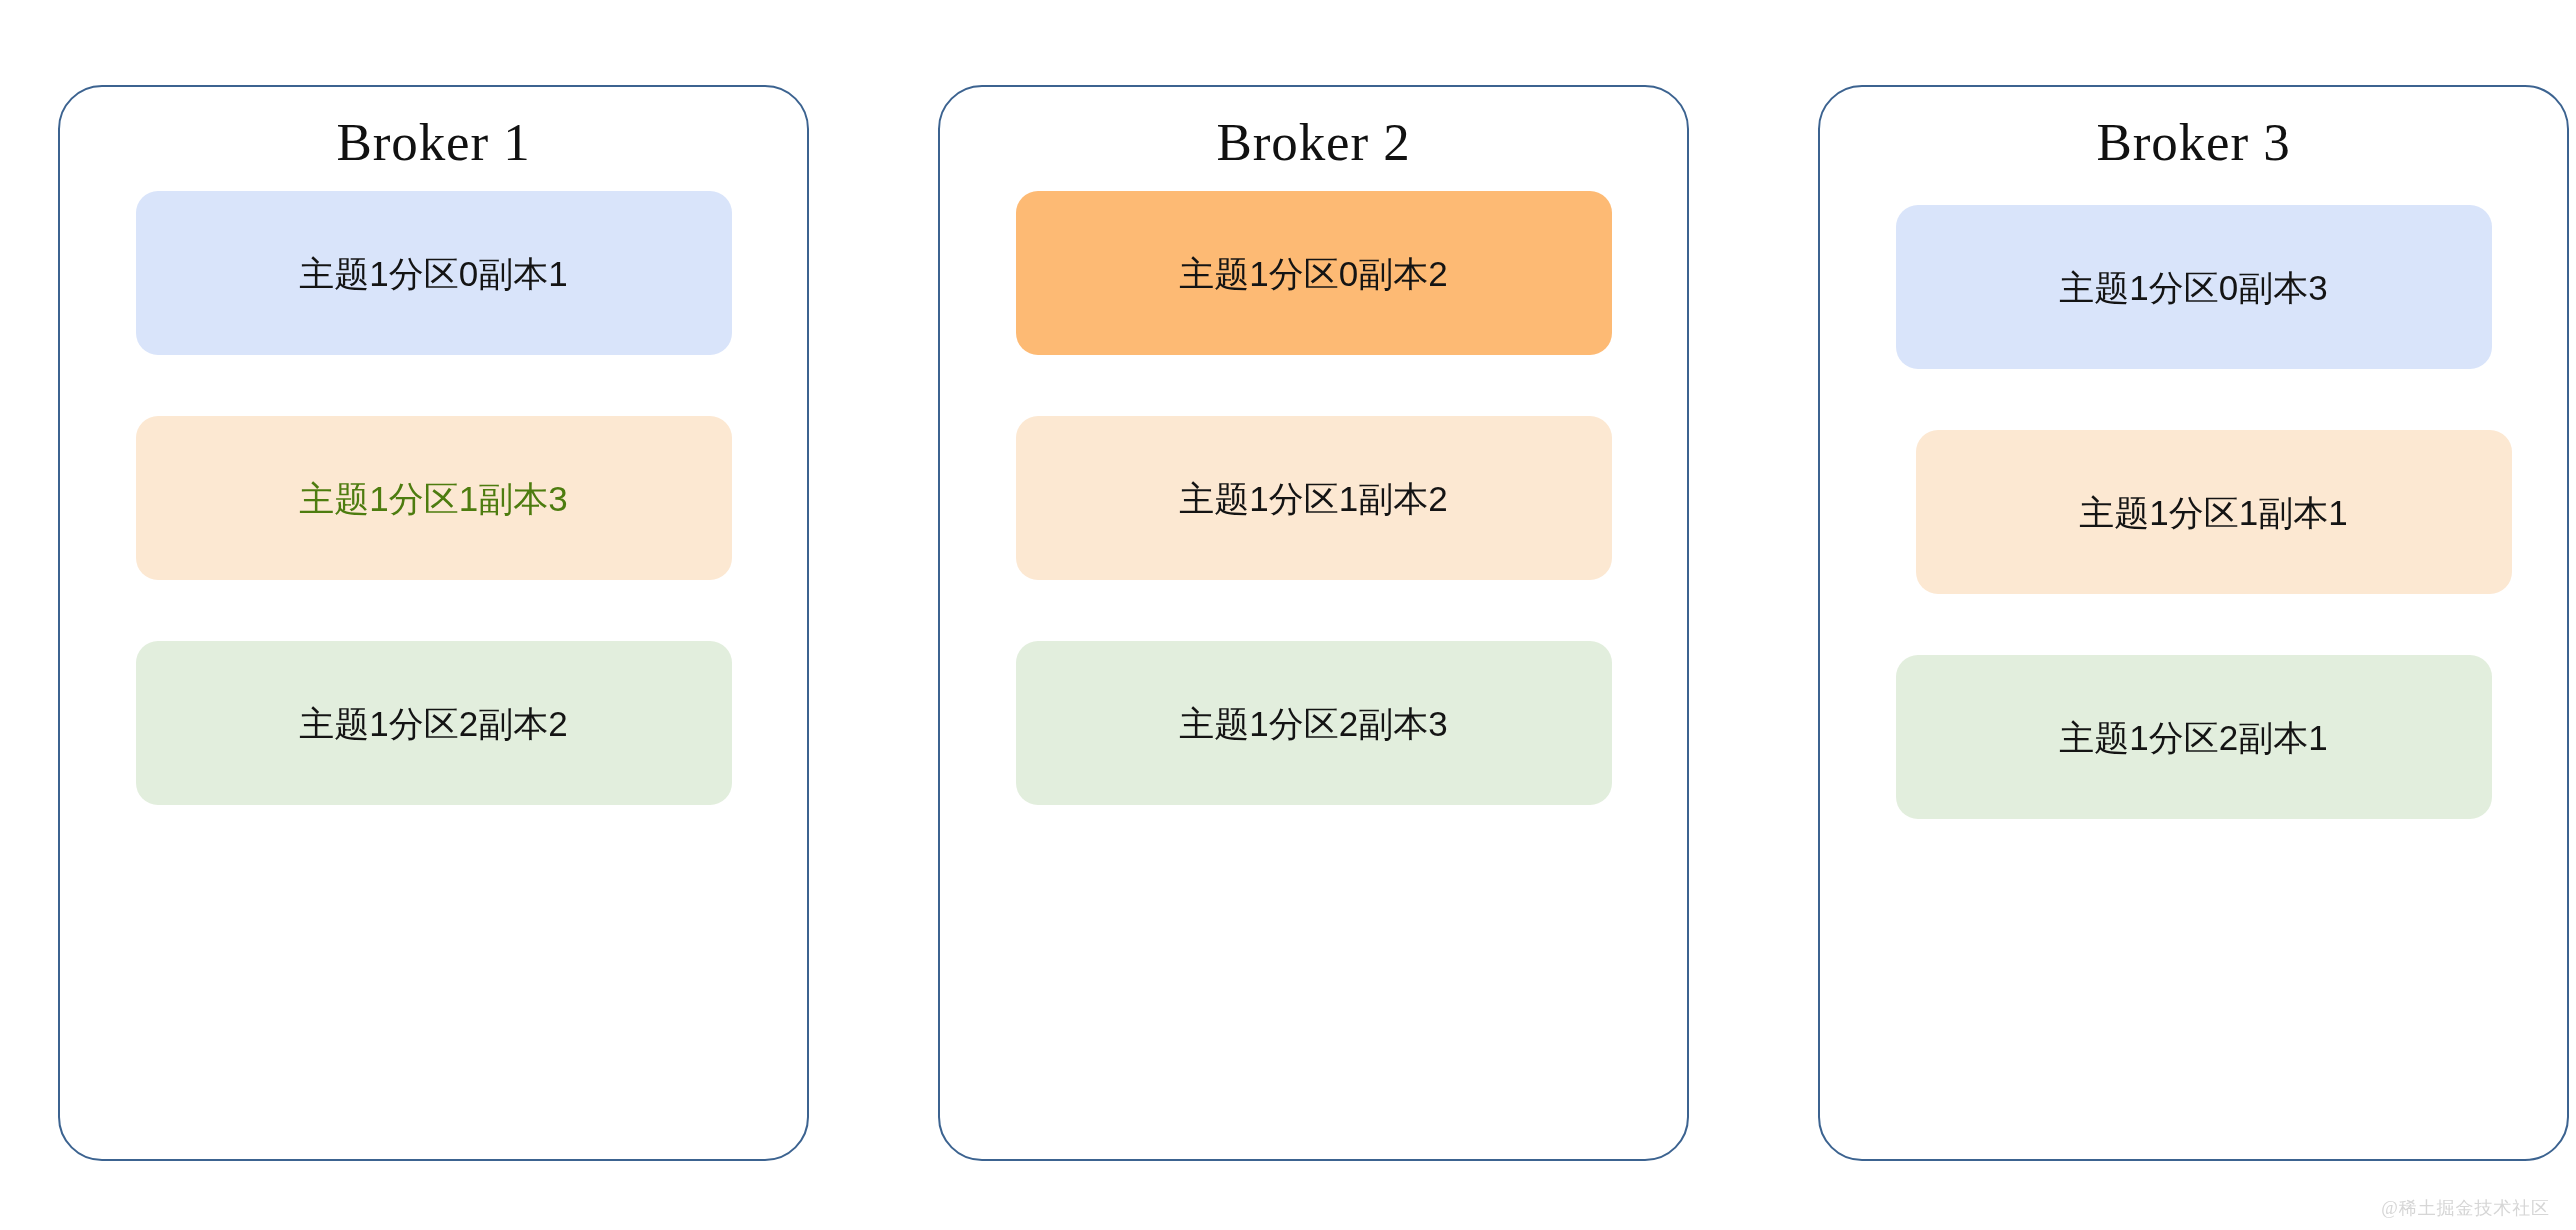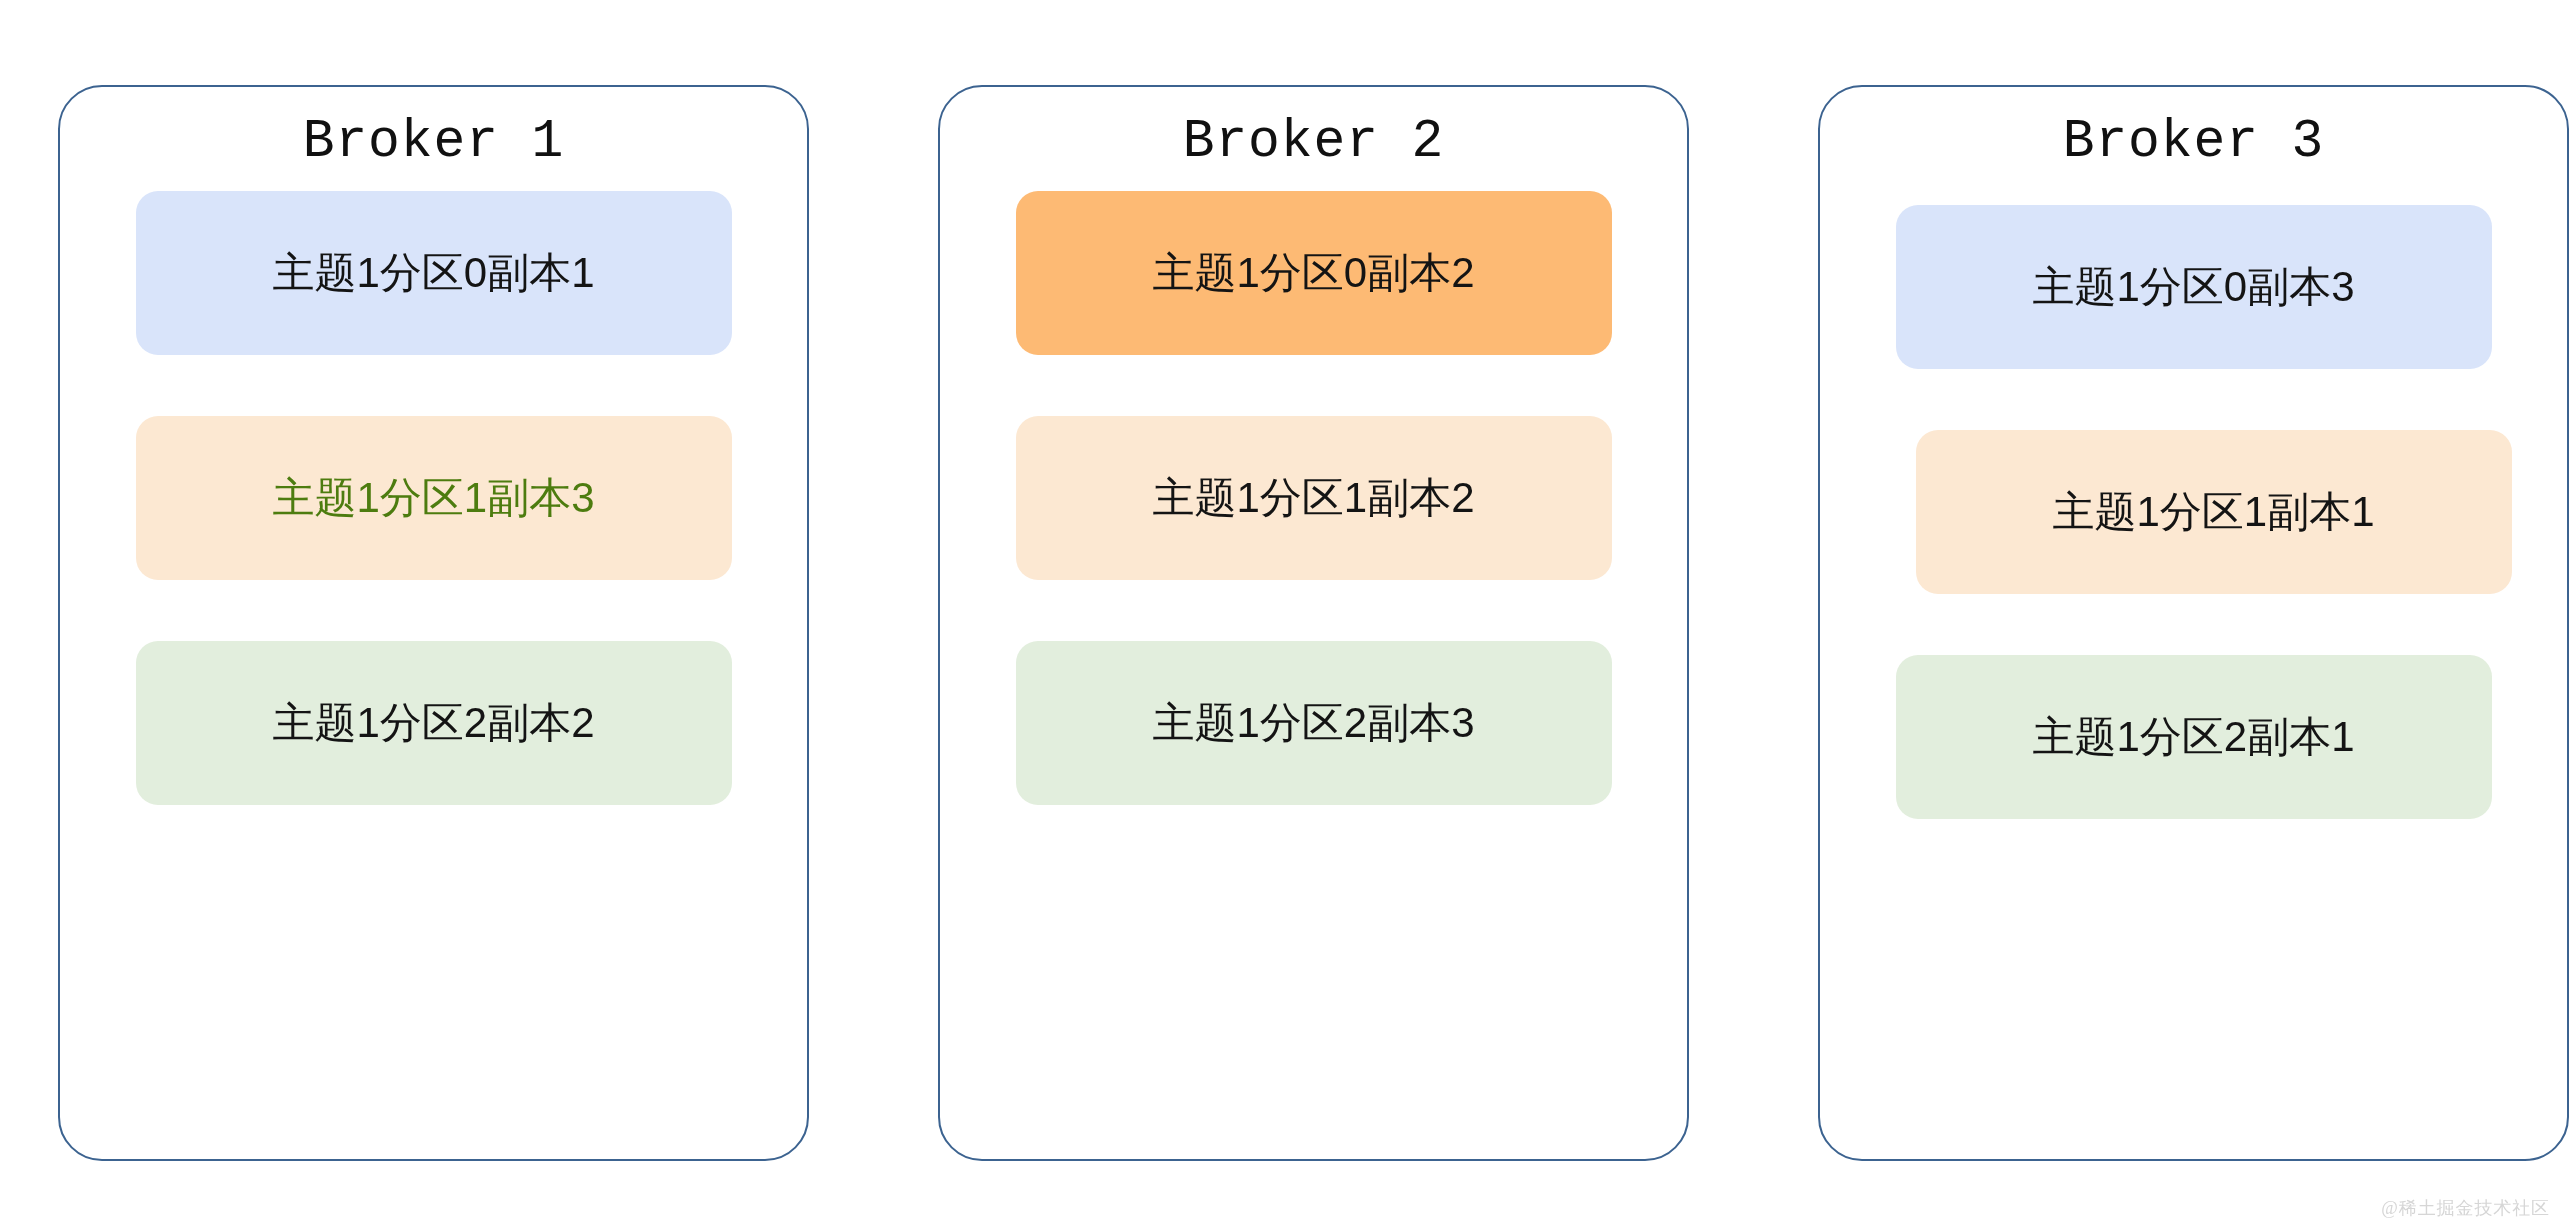--- a/index.html
+++ b/index.html
@@ -55,21 +55,21 @@
   .broker-title {
     font-size: 53px;
     line-height: 1;
     color: #111111;
     font-weight: 400;
     letter-spacing: 0.9px;
     margin-top: 29px;
     margin-bottom: 0;
     text-align: center;
     white-space: nowrap;
-    font-family: Liberation Mono, monospace;
+    font-family: Liberation Serif, serif;
   }
 
   .replica-list {
     margin-top: 22px;
     width: 100%;
     display: flex;
     flex-direction: column;
     align-items: center;
     gap: 61px;
   }
@@ -78,21 +78,21 @@
     width: 596px;
     height: 164px;
     border-radius: 22px;
     display: flex;
     align-items: center;
     justify-content: center;
     box-sizing: border-box;
   }
 
   .replica-label {
-    font-size: 42px;
+    font-size: 35px;
     line-height: 1;
     color: #141414;
     letter-spacing: 0px;
     white-space: nowrap;
     font-family: "Liberation Sans", "DejaVu Sans", sans-serif;
   }
 
   .watermark {
     position: absolute;
     right: 26px;

